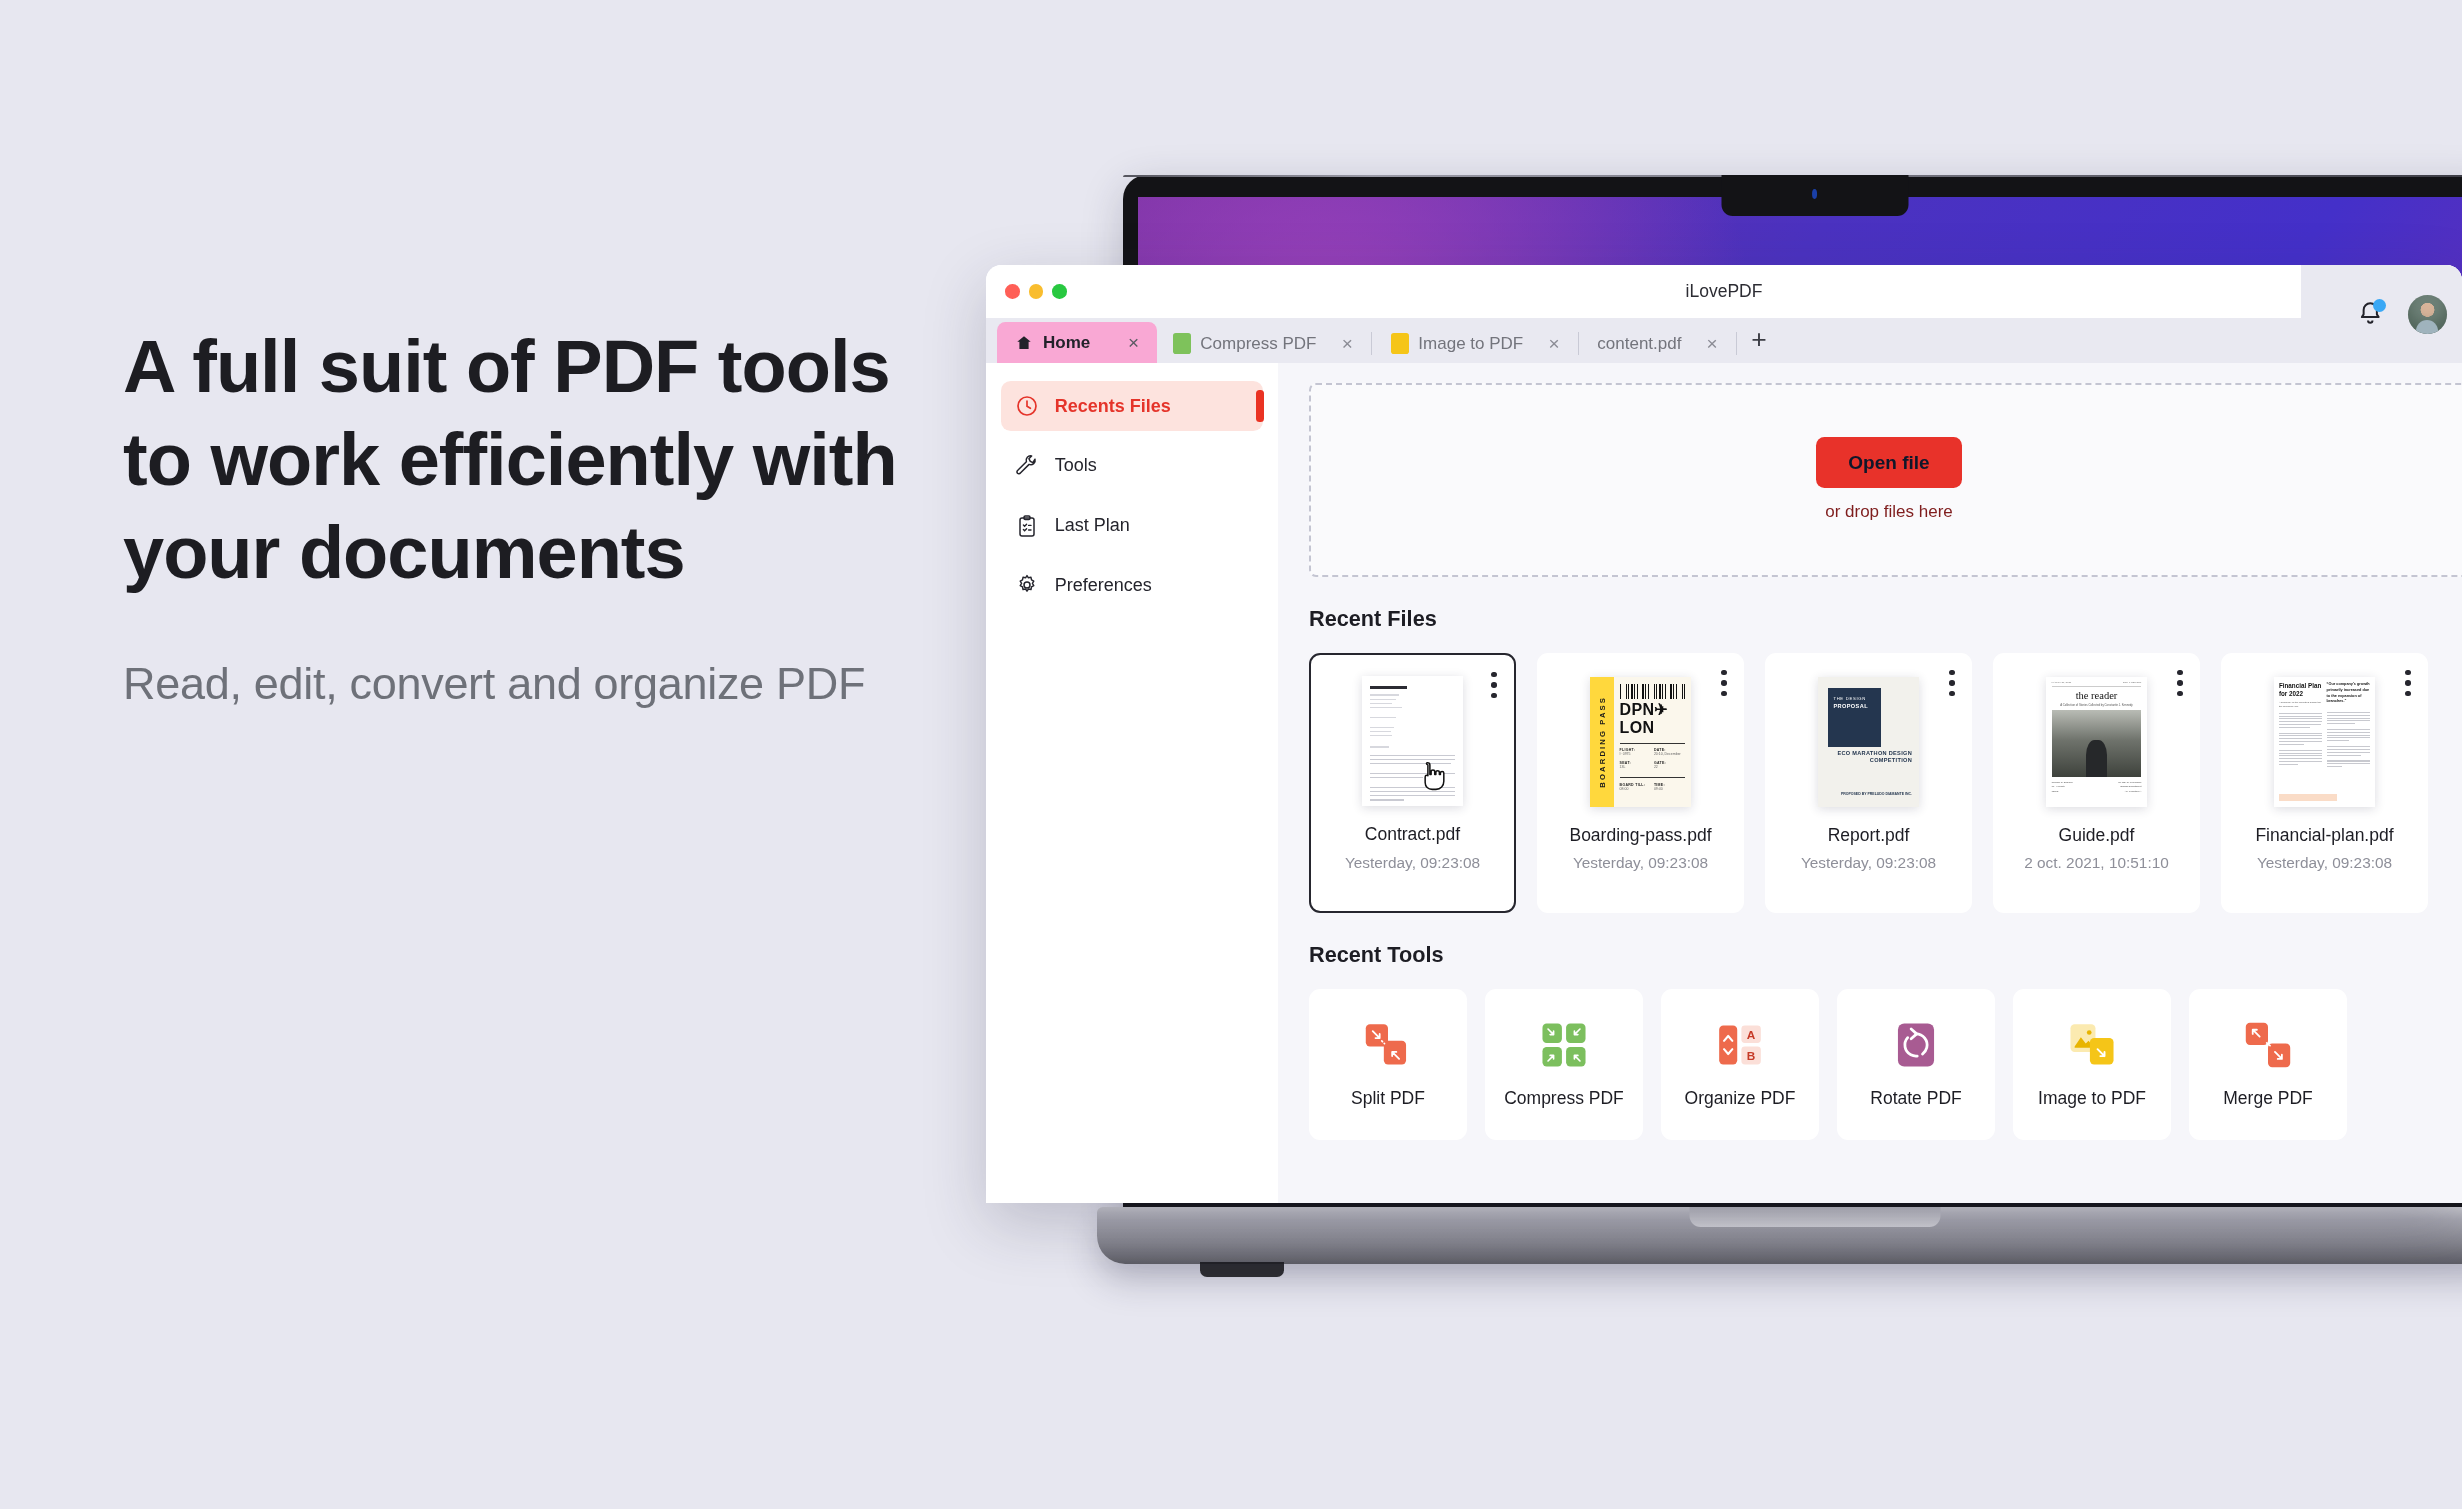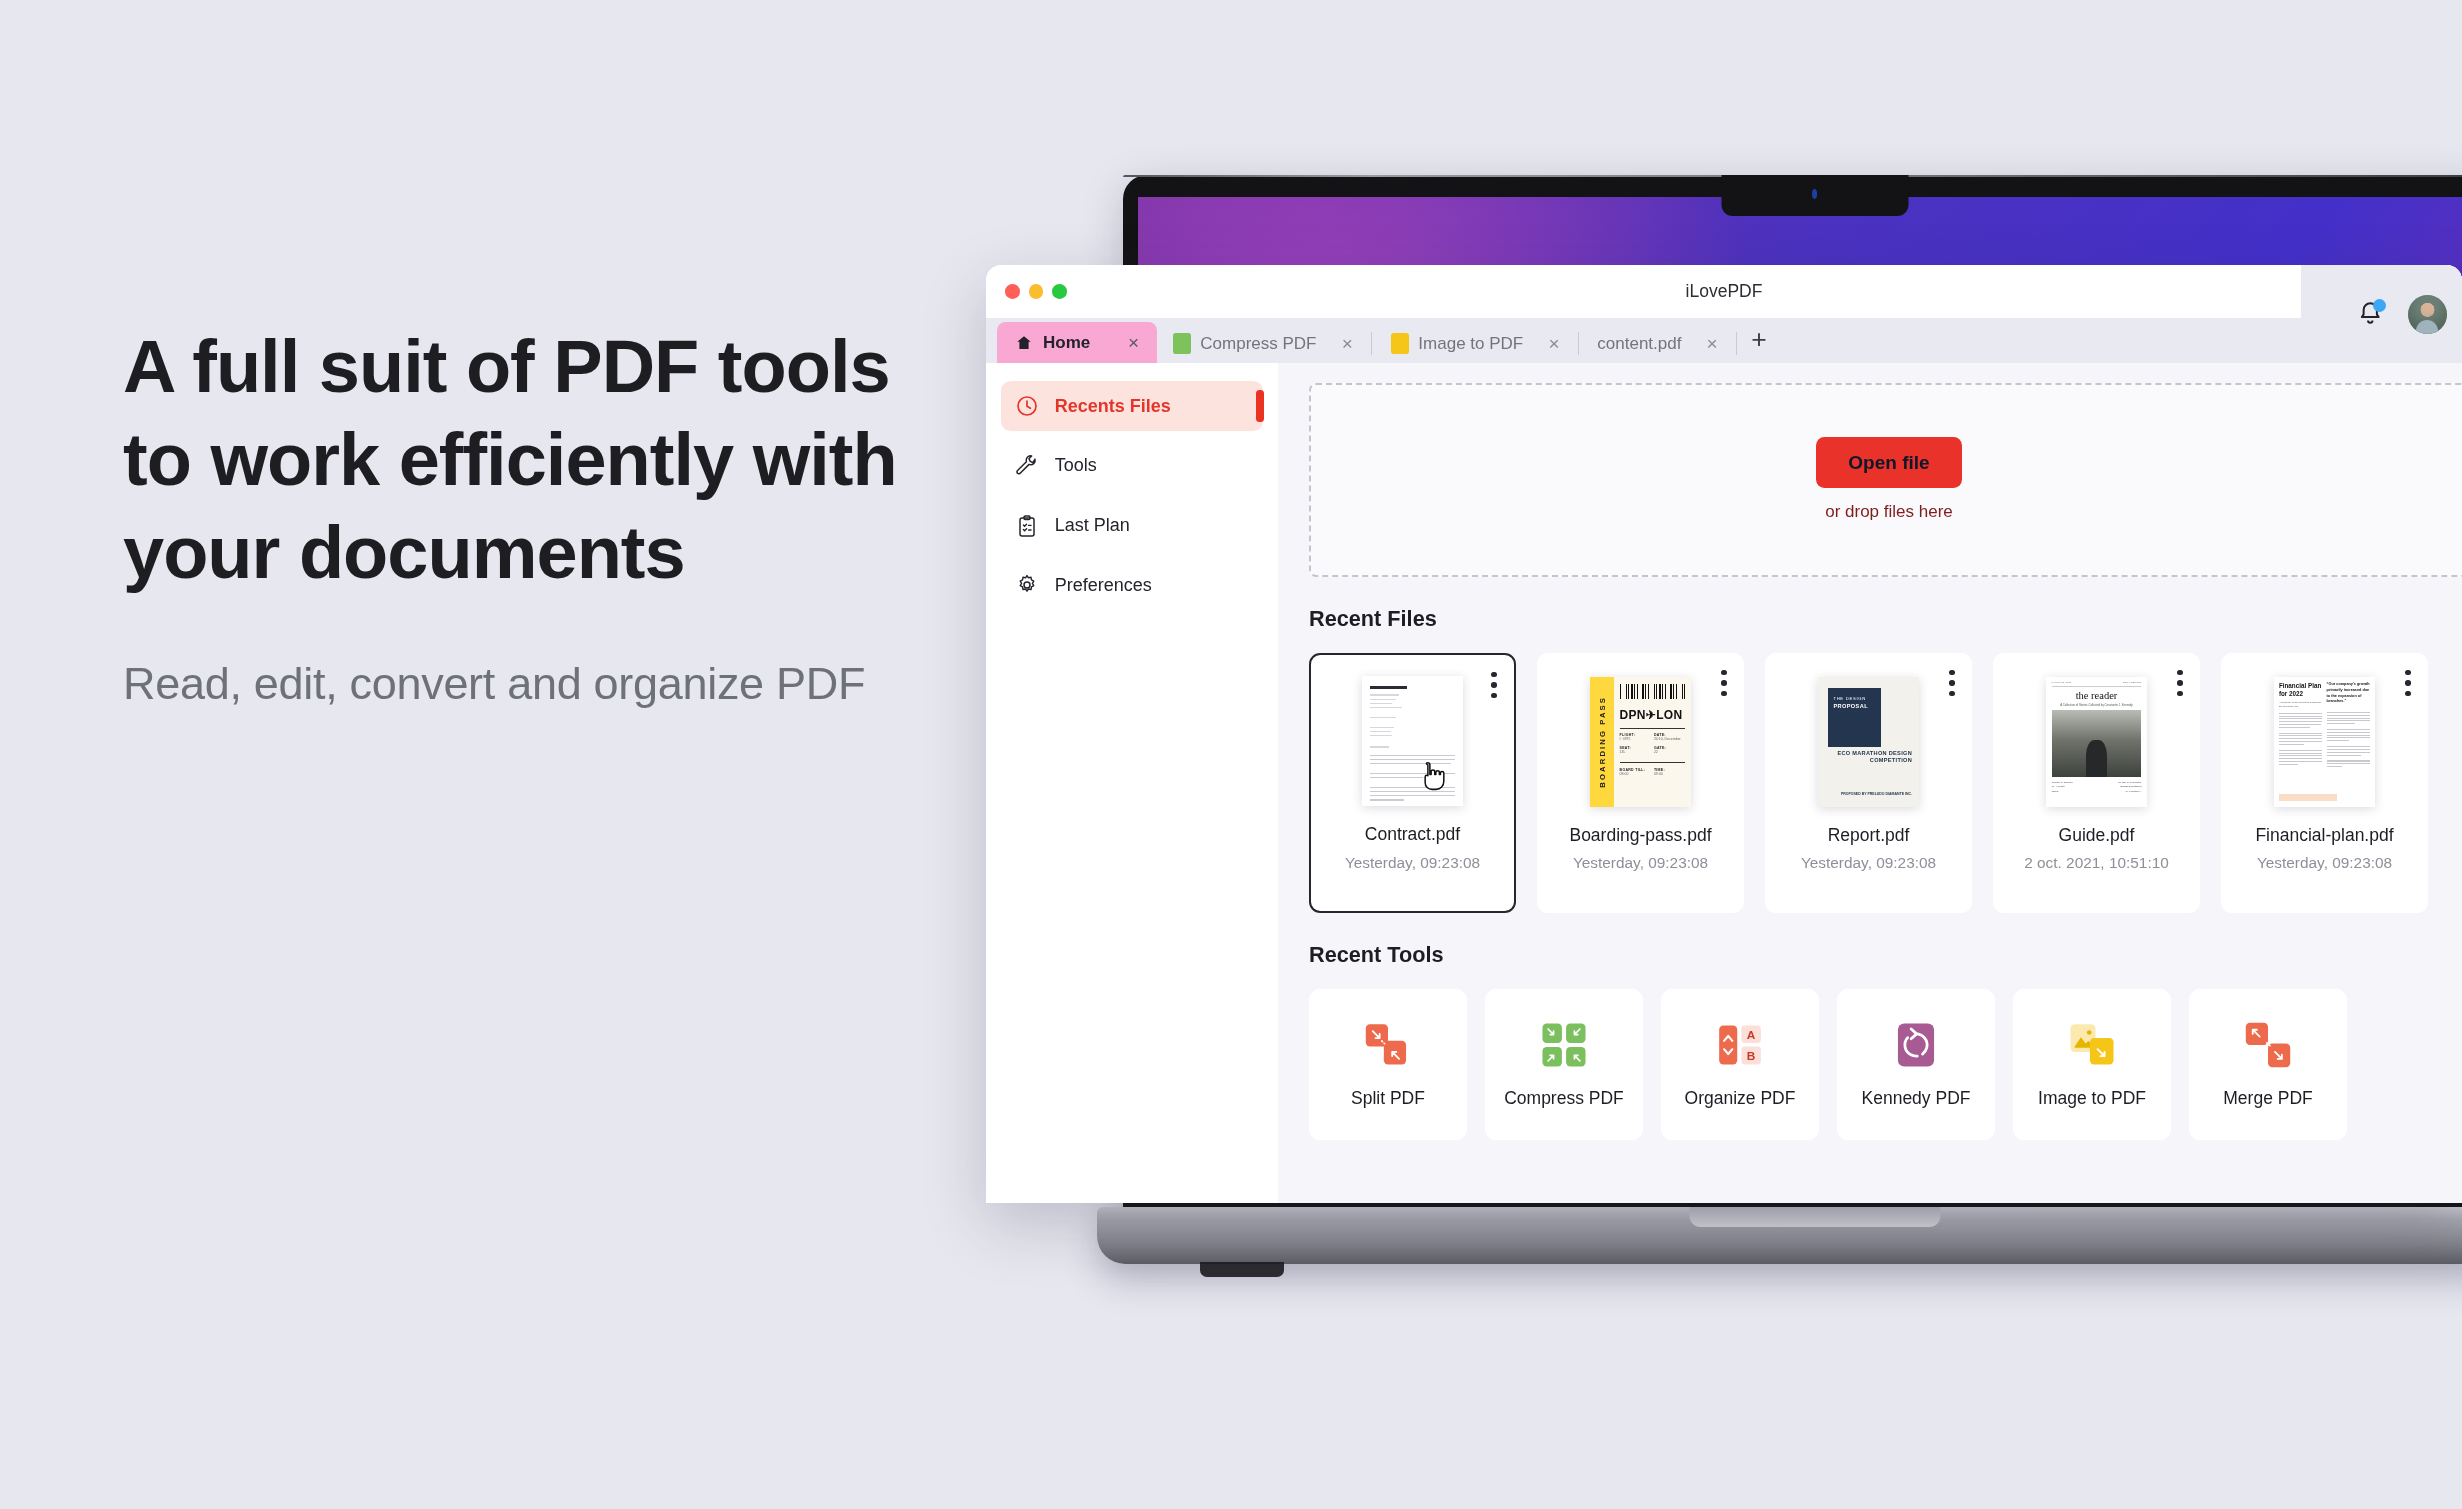--- a/index.html
+++ b/index.html
@@ -195,21 +195,21 @@
   .bp { position:absolute; inset:0; background:#fbf7ec; display:flex; }
   .bp-strip {
     width: 24px; background:#ffd83d; display:flex; align-items:center; justify-content:center;
   }
   .bp-strip span {
     writing-mode: vertical-rl; transform: rotate(180deg);
     font-size: 7.7px; font-weight:bold; letter-spacing: 2.1px; color:#1a1a1a;
   }
   .bp-body { flex:1; padding: 7px 5.6px; }
   .barcode { height:15.4px; background: repeating-linear-gradient(90deg,#111 0 1.4px,#fbf7ec 1.4px 2.8px,#111 2.8px 3.5px,#fbf7ec 3.5px 5.6px); }
-  .bp-route { font-size:12px; font-weight:bold; color:#111; margin-top:9px; letter-spacing:0.3px;}
+  .bp-route { font-size:16px; font-weight:bold; color:#111; margin-top:1px; letter-spacing:0.3px;}
   .bp-hr { height:0.7px; background:#333; margin:5.6px 0 4.9px; }
   .bp-grid { display:grid; grid-template-columns:1fr 1fr; gap:2.1px 2.8px; }
   .bp-k { font-size:3.5px; font-weight:bold; color:#222; letter-spacing:0.3px;}
   .bp-v { font-size:3.5px; color:#666; margin-bottom:2.8px;}
 
   .rep { position:absolute; inset:0; background:#f2f1ec; }
   .rep-box { position:absolute; left:9.8px; top:11.2px; width:53px; height:59px; background:#24364f; }
   .rep-box b { color:#fff; font-size:4.2px; display:block; padding:8.4px 0 0 5.6px; letter-spacing:0.7px; font-weight:400;}
   .rep-box i { color:#fff; font-size:5.6px; display:block; padding:1.4px 0 0 5.6px; font-style:normal; font-weight:bold; letter-spacing:0.4px;}
   .rep-t { position:absolute; right:7px; top:73px; text-align:right; font-size:5.6px; font-weight:bold; color:#24364f; line-height:1.35; letter-spacing:0.3px;}
@@ -602,21 +602,21 @@
           </svg>
           <div class="toolname">Organize PDF</div>
         </div>
 
         <div class="toolcard">
           <svg class="toolicon" viewBox="0 0 72 72">
             <rect x="10" y="5" width="52" height="62" rx="9" fill="#a85b92"></rect>
             <path d="M36 20a16 16 0 1 1-12 5.4" stroke="#fff" stroke-width="4" fill="none" stroke-linecap="round" stroke-dasharray="40 8"></path>
             <path d="M29 13l8 7-8 7" stroke="#fff" stroke-width="4" fill="none" stroke-linecap="round" stroke-linejoin="round"></path>
           </svg>
-          <div class="toolname">Kennedy PDF</div>
+          <div class="toolname">Rotate PDF</div>
         </div>
 
         <div class="toolcard">
           <svg class="toolicon" viewBox="0 0 72 72">
             <rect x="5" y="6" width="36" height="40" rx="6" fill="#fbeab0"></rect>
             <circle cx="32" cy="18" r="3.4" fill="#e8b400"></circle>
             <path d="M11 38l9-13 7 9 4-4 7 8v2H11z" fill="#e8b400"></path>
             <rect x="33" y="26" width="34" height="38" rx="6" fill="#f5c518"></rect>
             <path d="M44 42l10 10m0 0h-6m6 0v-6" stroke="#fff" stroke-width="2.8" stroke-linecap="round" fill="none"></path>
           </svg>

